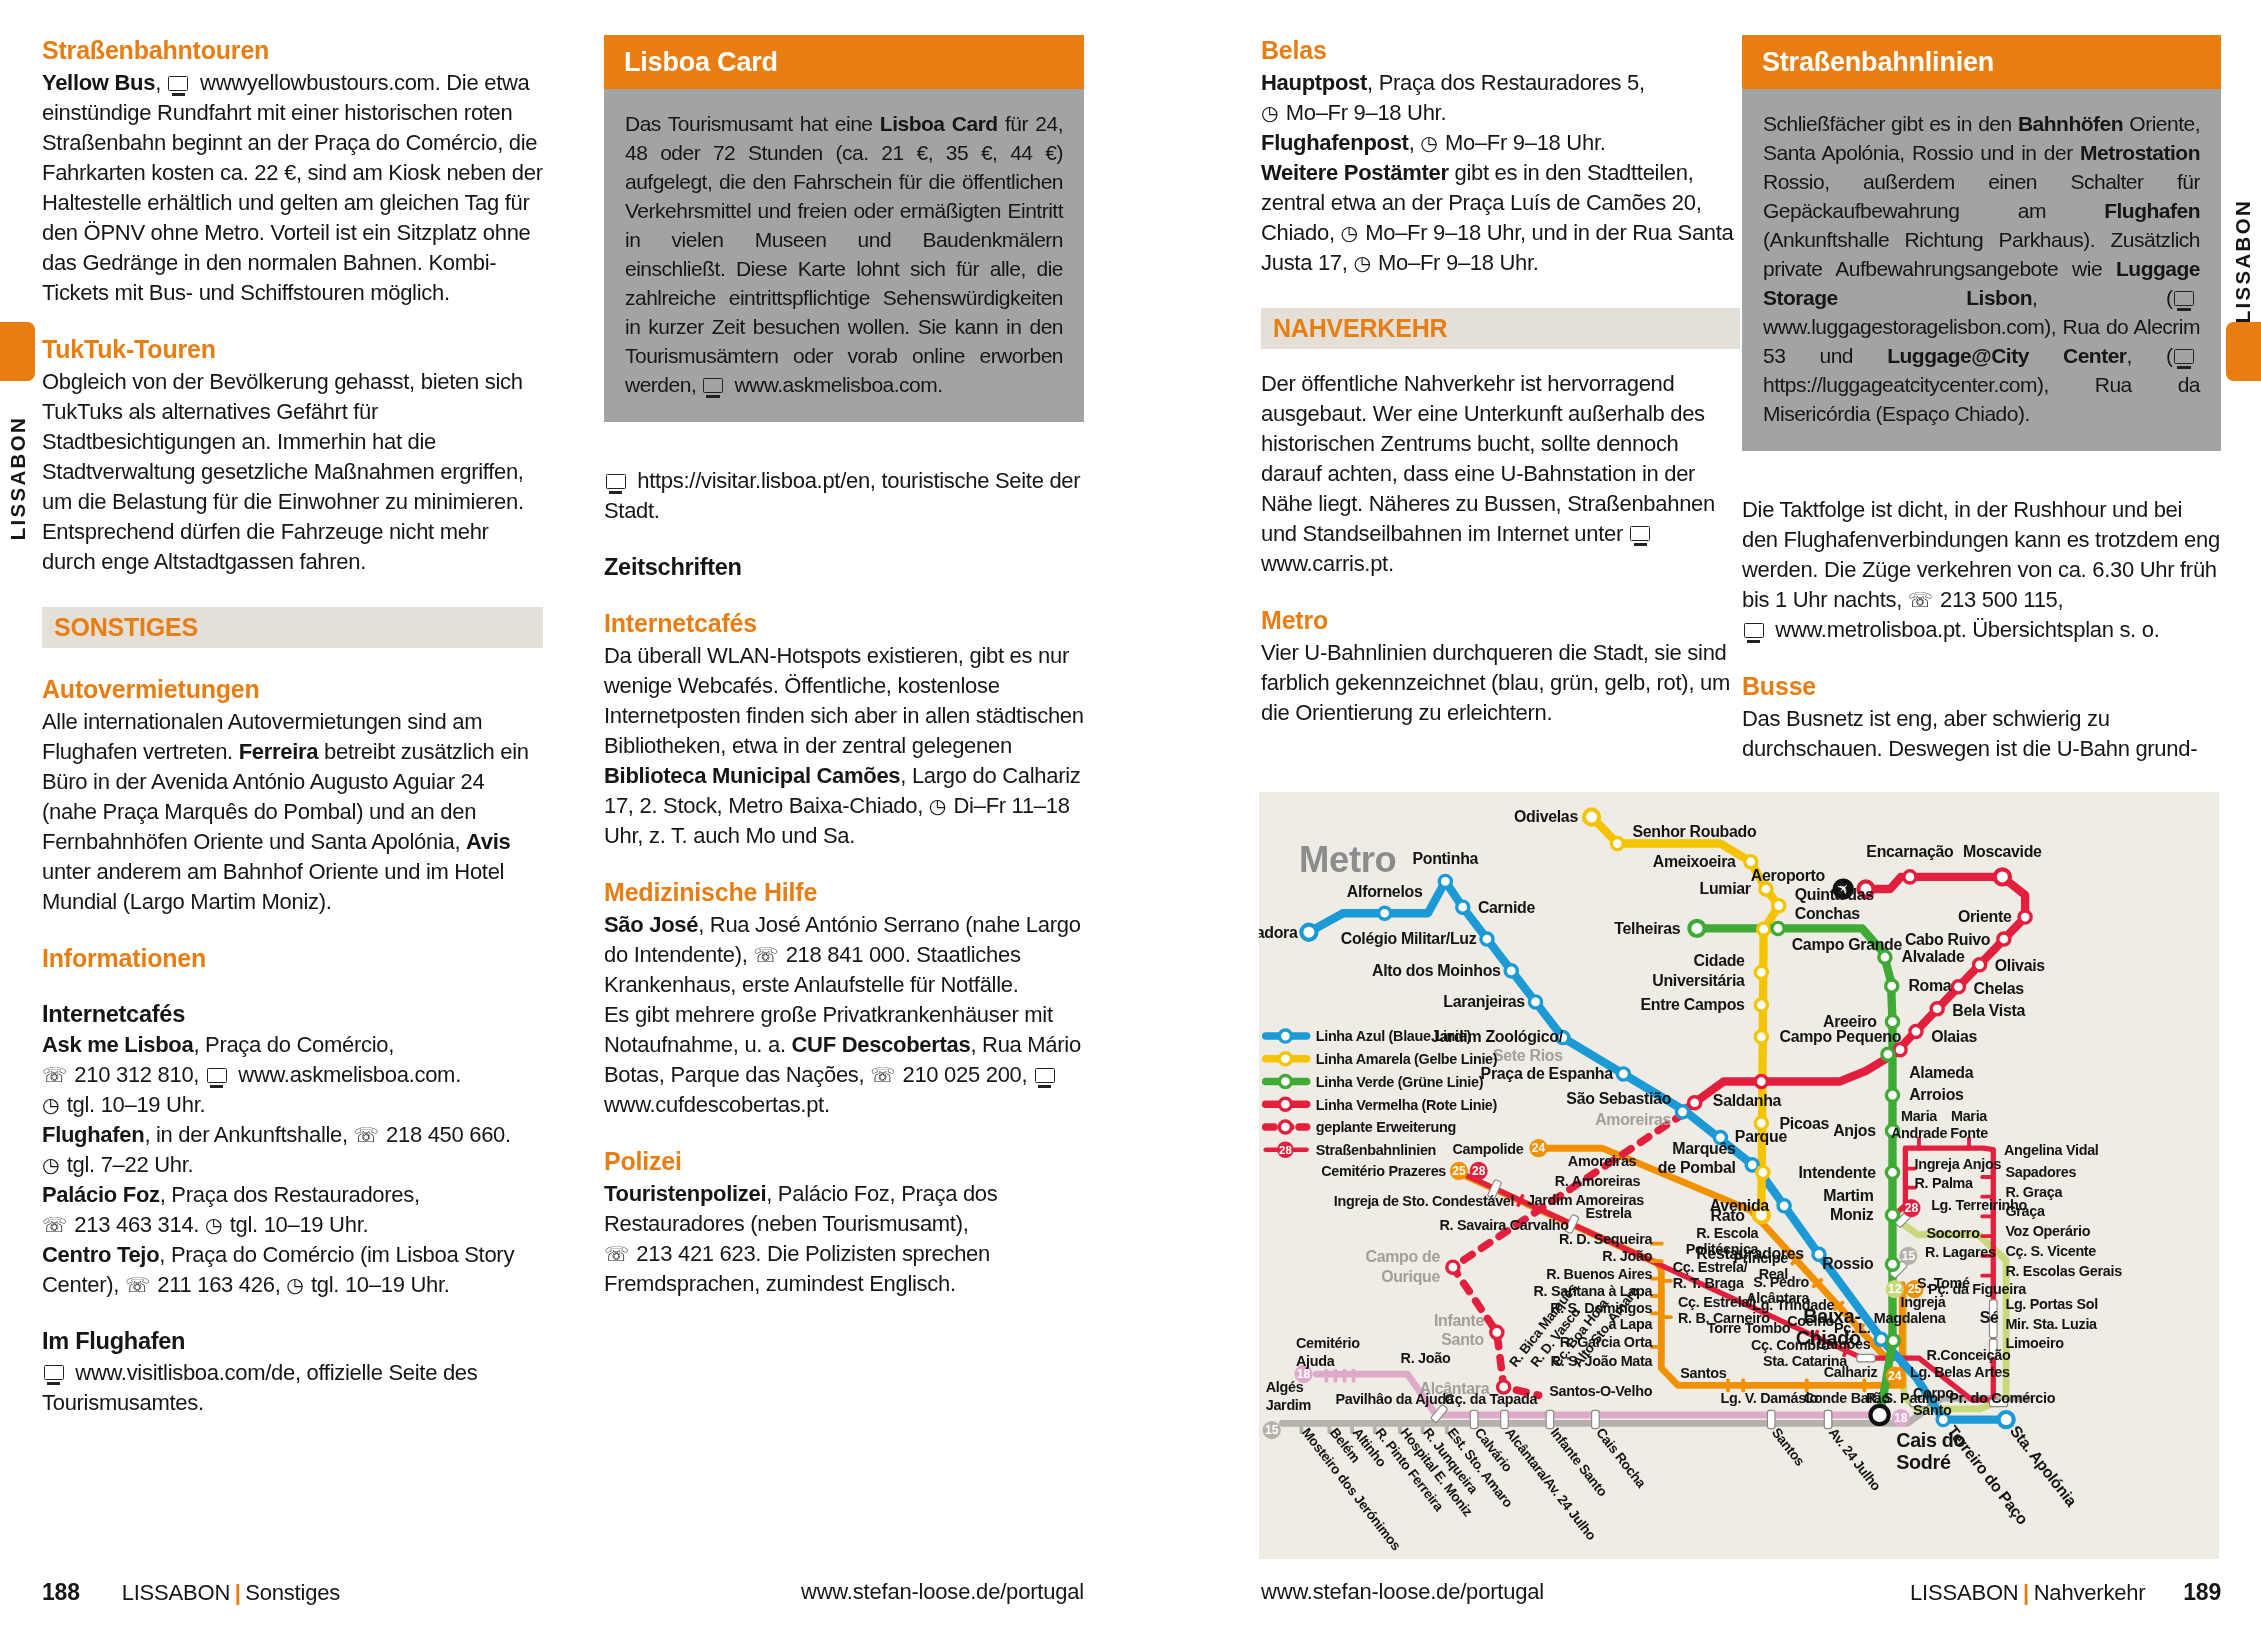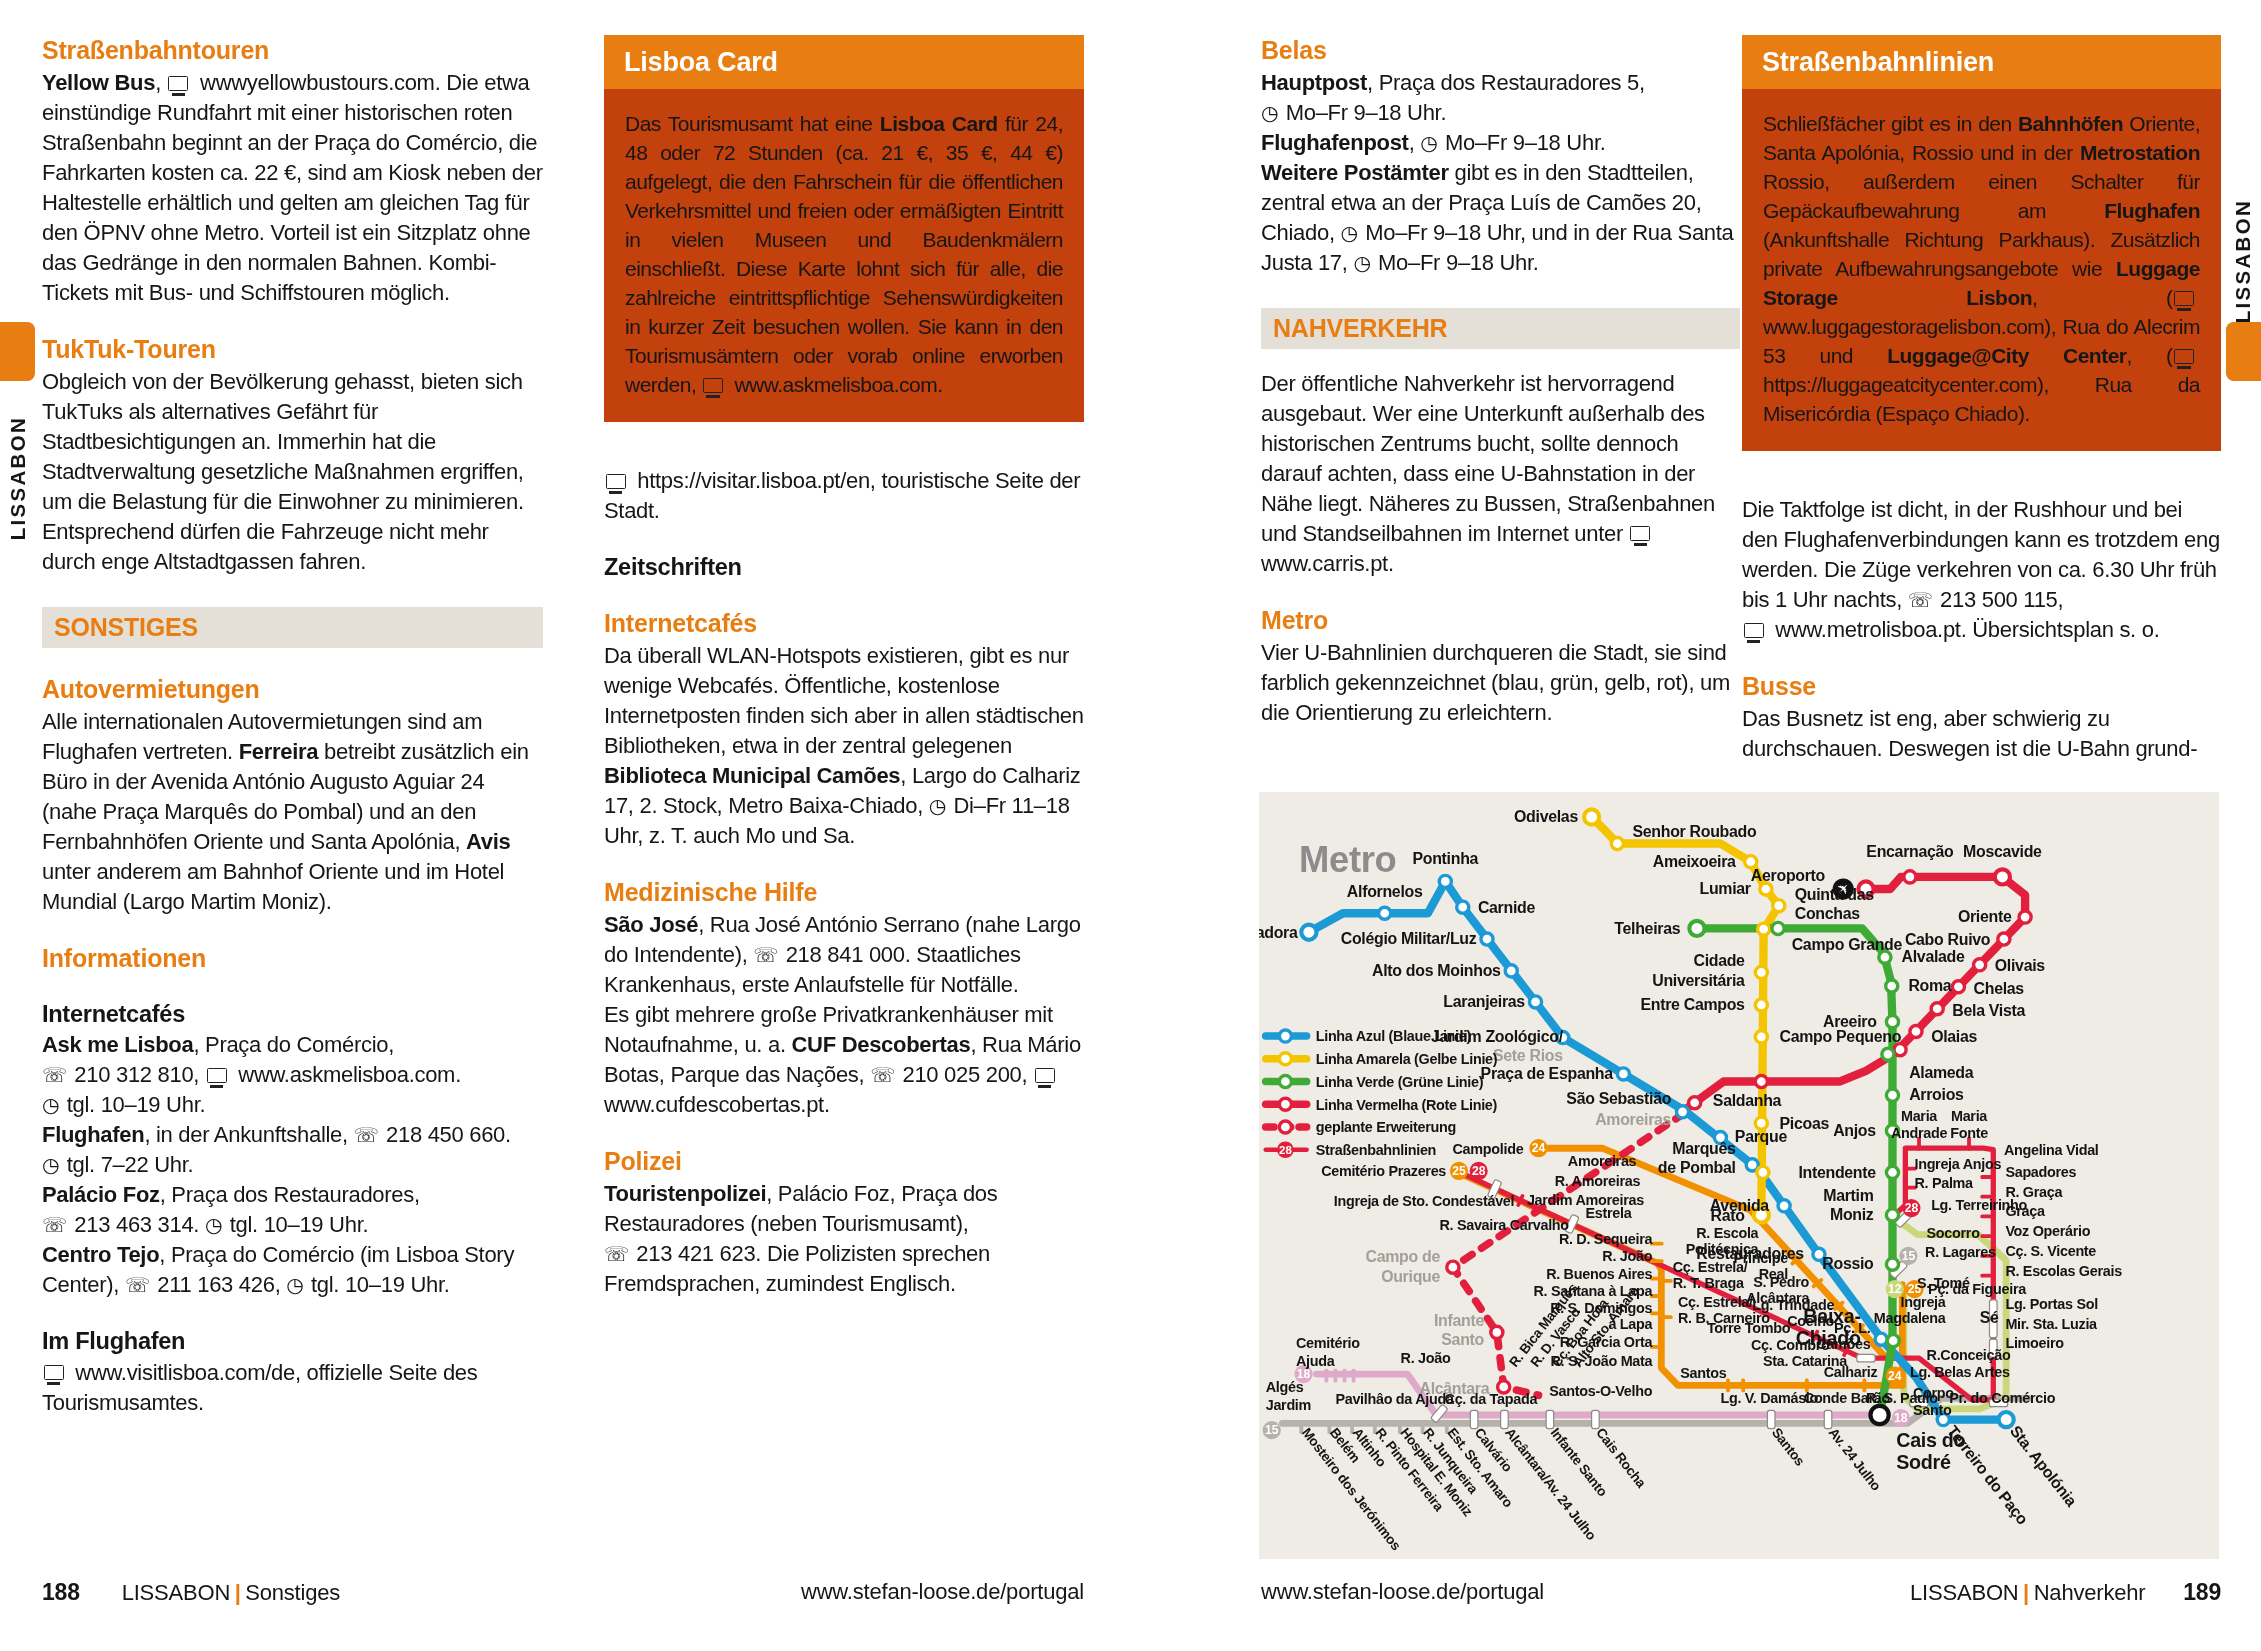--- a/index.html
+++ b/index.html
@@ -8,21 +8,21 @@
   .col{position:absolute;font-size:22px;line-height:30px;letter-spacing:-0.3px;}
   .h{color:var(--acc);font-weight:bold;font-size:25px;margin:26px 0 3px 0;letter-spacing:-0.2px;}
   .sub{font-weight:bold;font-size:23.6px;margin:26px 0 1.5px 0;}
   .col > .h:first-child,.col > .sub:first-child{margin-top:0;}
   .bar{background:#e4dfd7;color:var(--acc);font-weight:bold;font-size:25px;
        padding:5.3px 12px;margin:30px 0 20px 0;letter-spacing:-0.2px;}
   .para{margin:0;}
   .box{margin:0 0 44px 0;}
   .box .bt{background:var(--acc);color:#fff;font-weight:bold;font-size:27px;
            padding:12px 20px;letter-spacing:-0.2px;}
-  .box .bb{background:#c2410c;padding:20px 21px 23px 21px;font-size:21px;line-height:29px;
+  .box .bb{background:#a3a3a3;padding:20px 21px 23px 21px;font-size:21px;line-height:29px;
            text-align:justify;letter-spacing:-0.5px;}
   b{font-weight:bold;} i{font-style:italic;}
   .ic-web{display:inline-block;width:18px;height:13px;border:1.9px solid #222;border-radius:1.5px;
           position:relative;margin:0 6px 0 1.5px;vertical-align:-0.8px;}
   .ic-web:after{content:"";position:absolute;left:2.3px;right:2.3px;bottom:-6px;height:3px;background:#222;}
   .ic-tel,.ic-clock{font-family:"DejaVu Sans",sans-serif;font-size:0.92em;margin-right:1.5px;}
   .tab{position:absolute;width:35px;height:59px;background:var(--acc);}
   .vlabel{position:absolute;font-weight:bold;font-size:20.5px;letter-spacing:2.3px;
           writing-mode:vertical-rl;transform:rotate(180deg);}
   .footer{position:absolute;font-size:22px;letter-spacing:-0.2px;}

